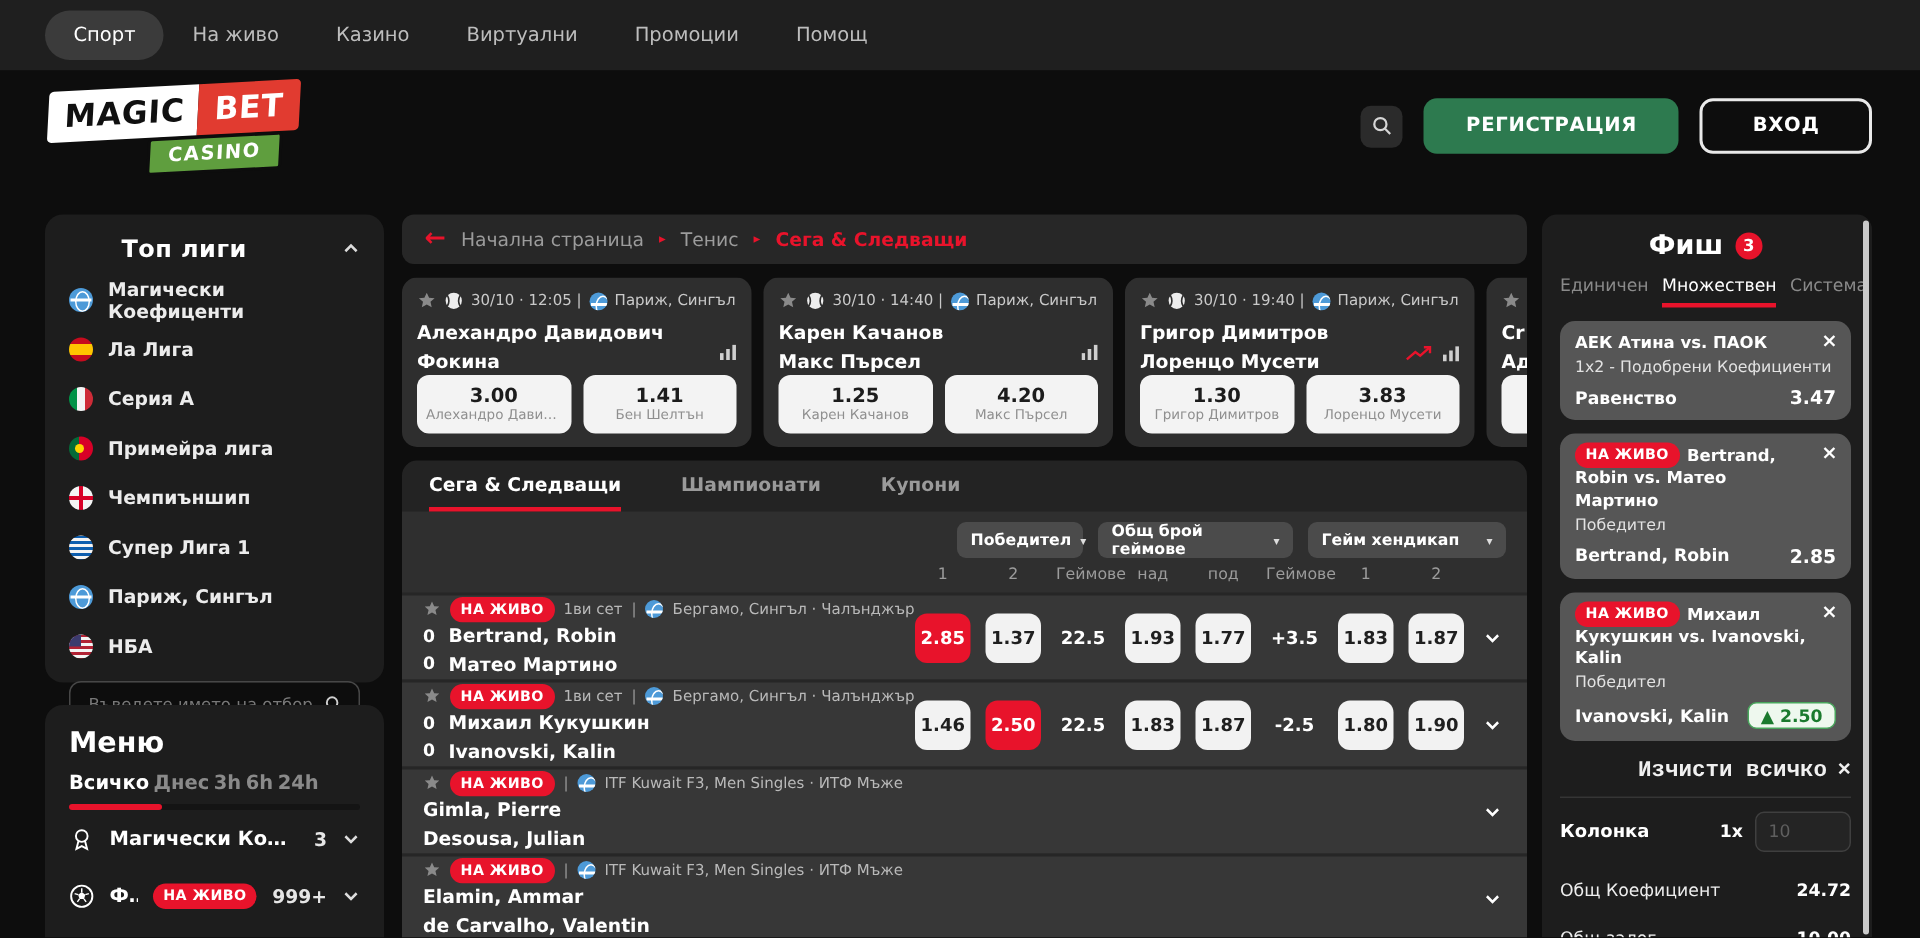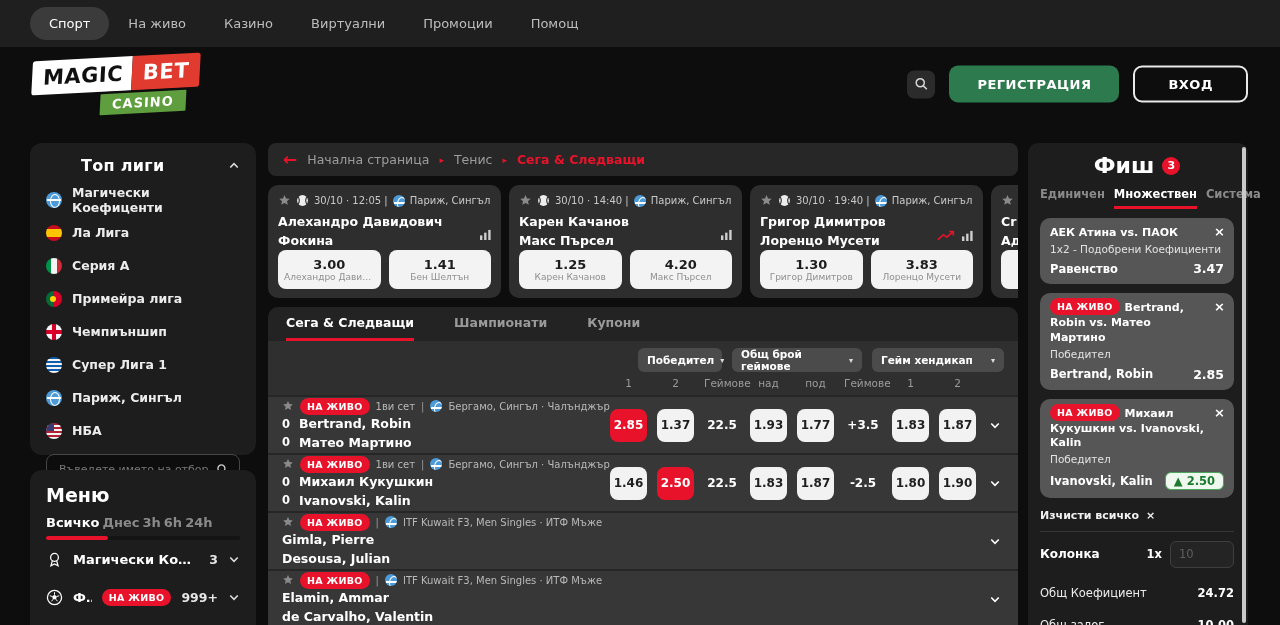--- a/index.html
+++ b/index.html
@@ -117,39 +117,39 @@
       display:flex;align-items:center;justify-content:center;cursor:pointer;}
   .oc.sel{background:#e8132b;color:#fff;}
   .oc.txt{background:transparent;color:#fff;cursor:default;font-weight:800;}
   .oc-chev{width:18px;display:flex;justify-content:center;color:#fff;cursor:pointer;}
   .odds-empty{justify-content:flex-end;}
   
   .betslip{position:absolute;left:1028px;width:220px;top:143px;height:482px;background:#1d1d1d;
            border-radius:10px 10px 0 0;padding:10px 14px 0 12px;}
   .bs-scrollbar{position:absolute;right:2px;top:4px;bottom:2px;width:4px;background:#c9c9c9;border-radius:2px;}
   .bs-title{display:flex;align-items:center;justify-content:center;gap:8px;}
-  .bs-title .t{font-size:22px;font-weight:800;}
+  .bs-title .t{font-size:18px;font-weight:800;}
   .bs-count{width:18px;height:18px;border-radius:50%;background:#e8132b;color:#fff;font-size:11px;
             font-weight:800;display:flex;align-items:center;justify-content:center;}
   .bs-tabs{display:flex;gap:9px;margin-top:9px;justify-content:space-between;}
-  .bs-tab{font-size:11.5px;font-weight:700;color:#8a8a8a;padding-bottom:5px;cursor:pointer;
+  .bs-tab{font-size:11.5px;font-weight:400;color:#8a8a8a;padding-bottom:5px;cursor:pointer;
           border-bottom:3px solid transparent;white-space:nowrap;}
   .bs-tab.active{color:#fff;border-bottom-color:#e8132b;}
   .bs-card{background:#565656;border-radius:10px;padding:8px 10px;margin-top:9px;position:relative;}
   .bsc-close{position:absolute;right:9px;top:6px;font-size:13px;font-weight:800;color:#fff;cursor:pointer;}
   .bsc-title{font-size:11px;font-weight:800;line-height:1.35;padding-right:16px;}
   .bsc-title .live-badge{margin-right:5px;position:relative;top:-1px;}
   .bsc-market{font-size:10.5px;color:#e3e3e3;margin-top:2px;line-height:1.3;}
   .bsc-bottom{display:flex;align-items:center;justify-content:space-between;margin-top:5px;}
   .bsc-pick{font-size:11.5px;font-weight:800;}
   .bsc-odds{font-size:12.5px;font-weight:800;}
   .bsc-odds.up{background:#eef8ee;border:1.5px solid #49a55c;color:#1b7a2e;border-radius:6px;
                padding:1px 8px;font-size:11.5px;display:flex;align-items:center;gap:4px;}
-  .bs-clear{display:flex;justify-content:flex-start;align-items:center;gap:7px;margin-top:11px;
-            font-size:11px;font-weight:700;color:#f0f0f0;cursor:pointer;}
+  .bs-clear{display:flex;justify-content:flex-end;align-items:center;gap:7px;margin-top:11px;
+            font-size:15px;font-weight:700;color:#f0f0f0;cursor:pointer;font-family:Liberation Mono, monospace;}
   .bs-div{height:1px;background:#353535;margin-top:9px;}
   .bs-stake{display:flex;align-items:center;margin-top:9px;gap:8px;}
   .bs-stake .lab{flex:1;font-size:12px;font-weight:600;}
   .bs-mult{font-size:11.5px;font-weight:800;}
   .bs-input{width:64px;height:27px;background:#242424;border:1px solid #3f3f3f;border-radius:6px;
             color:#cfcfcf;font-size:11.5px;padding:0 8px;outline:none;font-family:inherit;}
   .bs-input::placeholder{color:#5f5f5f;}
   .bs-total{display:flex;justify-content:space-between;font-size:11.5px;margin-top:18px;color:#ededed;}
   .bs-total .val{font-weight:800;color:#fff;}
   .bs-total:first-of-type{margin-top:12px;}

